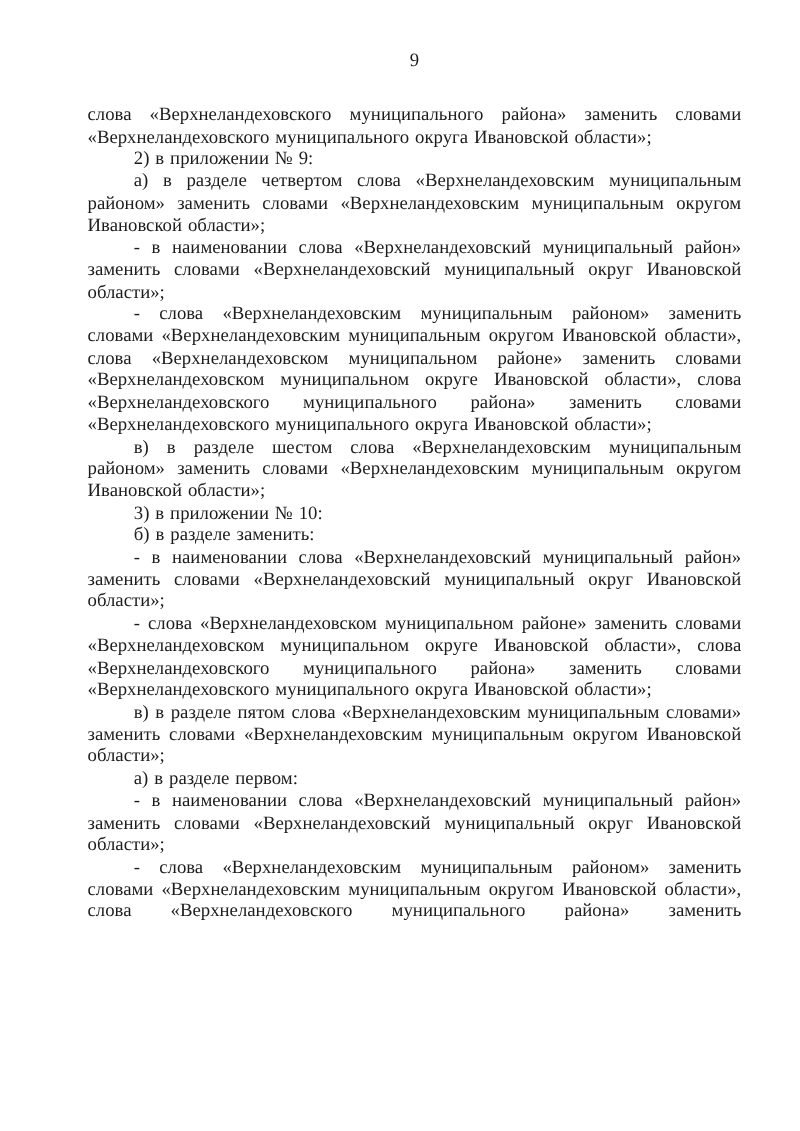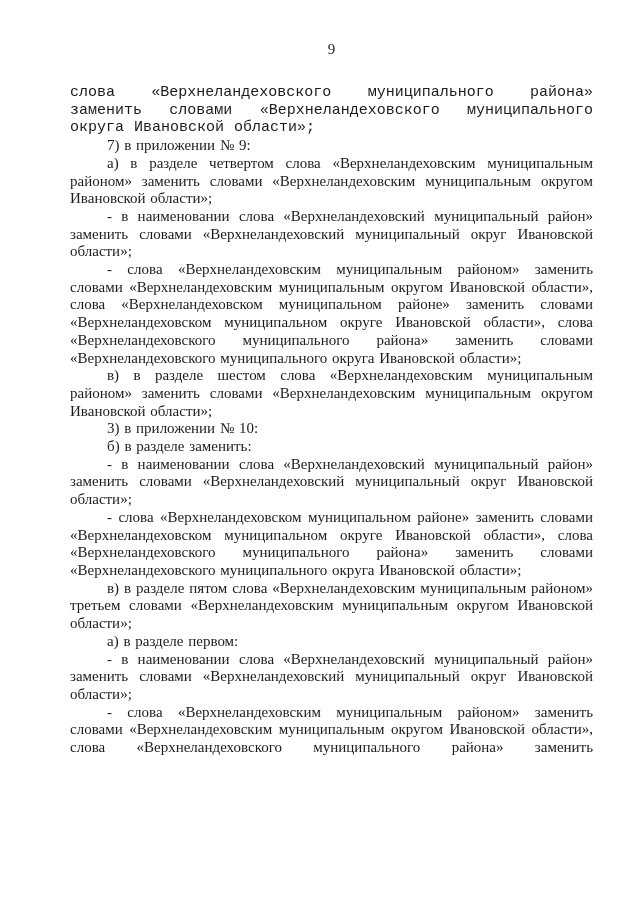--- a/index.html
+++ b/index.html
@@ -33,40 +33,39 @@
     text-align: justify;
     word-spacing: 1px;
   }
   .para {
     margin: 0;
     padding: 0;
     text-indent: 37px;
   }
   .para.continued {
     text-indent: 0;
-    font-family: Liberation Mono, monospace;
   }
   .para.continues {
     text-align-last: justify;
   }
 </style>
 </head>
 <body>
 
 <div class="sheet">
   <div class="page-number">9</div>
   <div class="page-body">
       <p class="para continued">слова «Верхнеландеховского муниципального района» заменить словами «Верхнеландеховского муниципального округа Ивановской области»;</p>
-      <p class="para">7) в приложении № 9:</p>
+      <p class="para">2) в приложении № 9:</p>
       <p class="para">а) в разделе четвертом слова «Верхнеландеховским муниципальным районом» заменить словами «Верхнеландеховским муниципальным округом Ивановской области»;</p>
       <p class="para">- в наименовании слова «Верхнеландеховский муниципальный район» заменить словами «Верхнеландеховский муниципальный округ Ивановской области»;</p>
       <p class="para">- слова «Верхнеландеховским муниципальным районом» заменить словами «Верхнеландеховским муниципальным округом Ивановской области», слова «Верхнеландеховском муниципальном районе» заменить словами «Верхнеландеховском муниципальном округе Ивановской области», слова «Верхнеландеховского муниципального района» заменить словами «Верхнеландеховского муниципального округа Ивановской области»;</p>
       <p class="para">в) в разделе шестом слова «Верхнеландеховским муниципальным районом» заменить словами «Верхнеландеховским муниципальным округом Ивановской области»;</p>
       <p class="para">3) в приложении № 10:</p>
       <p class="para">б) в разделе заменить:</p>
       <p class="para">- в наименовании слова «Верхнеландеховский муниципальный район» заменить словами «Верхнеландеховский муниципальный округ Ивановской области»;</p>
       <p class="para">- слова «Верхнеландеховском муниципальном районе» заменить словами «Верхнеландеховском муниципальном округе Ивановской области», слова «Верхнеландеховского муниципального района» заменить словами «Верхнеландеховского муниципального округа Ивановской области»;</p>
-      <p class="para">в) в разделе пятом слова «Верхнеландеховским муниципальным районом» третьем словами «Верхнеландеховским муниципальным округом Ивановской области»;</p>
+      <p class="para">в) в разделе пятом слова «Верхнеландеховским муниципальным словами» заменить словами «Верхнеландеховским муниципальным округом Ивановской области»;</p>
       <p class="para">а) в разделе первом:</p>
       <p class="para">- в наименовании слова «Верхнеландеховский муниципальный район» заменить словами «Верхнеландеховский муниципальный округ Ивановской области»;</p>
       <p class="para continues">- слова «Верхнеландеховским муниципальным районом» заменить словами «Верхнеландеховским муниципальным округом Ивановской области», слова «Верхнеландеховского муниципального района» заменить</p>
     </div>
 </div>
 
 </body></html>

